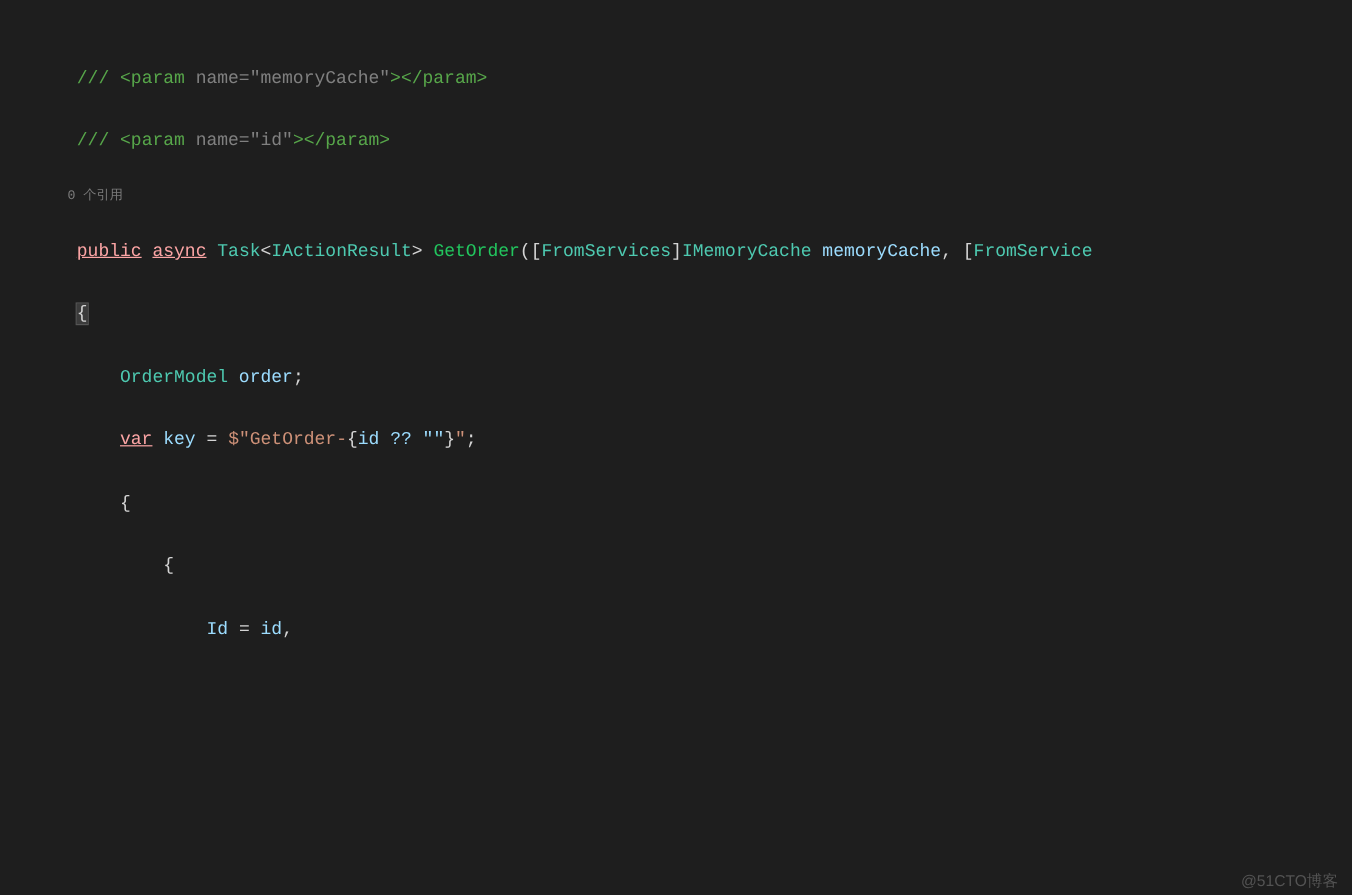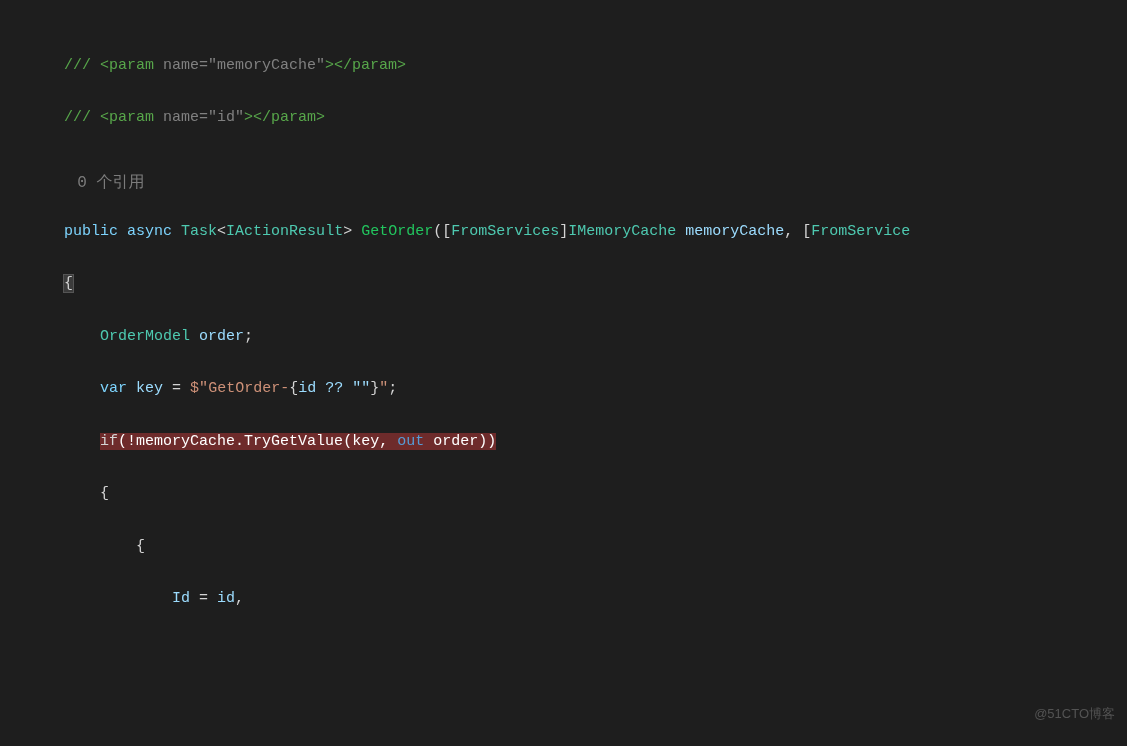--- a/index.html
+++ b/index.html
@@ -13,65 +13,63 @@
     width: 1127px;
     height: 746px;
   }
   .editor {
     padding: 0 0 0 10px;
     position: relative;
     white-space: pre;
   }
   .line { display: block; }
   .c-comment   { color: #57a64a; }
-  .c-keyword   { color: #7dd3fc; }
+  .c-keyword   { color: #fca5a5; text-decoration: underline; }
   .c-type      { color: #4ec9b0; }
   .c-string    { color: #ce9178; }
   .c-method    { color: #22c55e; }
   .c-param     { color: #9cdcfe; }
   .c-punct     { color: #d4d4d4; }
   .c-attr      { color: #808080; }
   .codelens {
     color: #7b7b7b;
-    font-size: 16px;
+    font-size: 11px;
     line-height: 1.2;
     padding-left: 0;
-    margin-top: 16px;
   }
   .hl-red {
     background: #6e2b2b;
     color: #fff;
   }
   .cursor-brace {
     background: #3b3b3b;
     outline: 1px solid #555;
   }
   .watermark {
     position: fixed;
     right: 12px;
-    bottom: 20px;
+    bottom: 0;
     color: #6a6a6a;
     font-size: 13px;
     font-family: sans-serif;
     opacity: 0.7;
   }
 </style>
 </head>
 <body>
 
 <div class="editor">
 
 <div class="line">      <span class="c-comment"><span>/// &lt;param </span><span class="c-attr">name="memoryCache"</span><span>&gt;&lt;/param&gt;</span></span></div>
 <div class="line">      <span class="c-comment"><span>/// &lt;param </span><span class="c-attr">name="id"</span><span>&gt;&lt;/param&gt;</span></span></div>
 <div class="line codelens">       <span>0 个引用</span></div>
 <div class="line">      <span class="c-keyword">public</span> <span class="c-keyword">async</span> <span class="c-type">Task</span><span class="c-punct">&lt;</span><span class="c-type">IActionResult</span><span class="c-punct">&gt;</span> <span class="c-method">GetOrder</span><span class="c-punct">([</span><span class="c-type">FromServices</span><span class="c-punct">]</span><span class="c-type">IMemoryCache</span> <span class="c-param">memoryCache</span><span class="c-punct">, [</span><span class="c-type">FromService</span></div>
 <div class="line">      <span class="cursor-brace c-punct">{</span></div>
 <div class="line">          <span class="c-type">OrderModel</span> <span class="c-param">order</span><span class="c-punct">;</span></div>
 <div class="line">          <span class="c-keyword">var</span> <span class="c-param">key</span> <span class="c-punct">=</span> <span class="c-string"><span>$"</span><span>GetOrder-</span><span class="c-punct">{</span><span class="c-param">id ?? ""</span><span class="c-punct">}</span><span>"</span></span><span class="c-punct">;</span></div>
-<div class="line">          <span class="hl-red"><span style="color:#d4d4d4">if</span>(!<span>memoryCache</span>.<span>TryGetValue</span>(<span>key</span>, <span style="color:#569cd6">out</span> <span>order</span>))</span></div>
 <div class="line">          <span class="c-punct">{</span></div>
 <div class="line">              <span class="c-punct">{</span></div>
 <div class="line">                  <span class="c-param">Id</span> <span class="c-punct">=</span> <span class="c-param">id</span><span class="c-punct">,</span></div>
 
 
 
 
 
 
 

